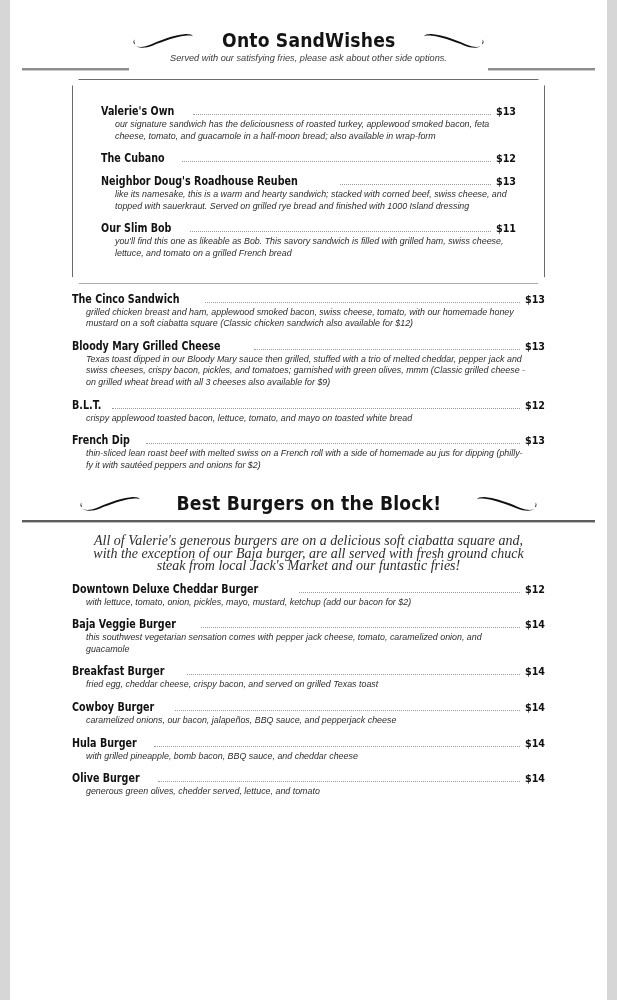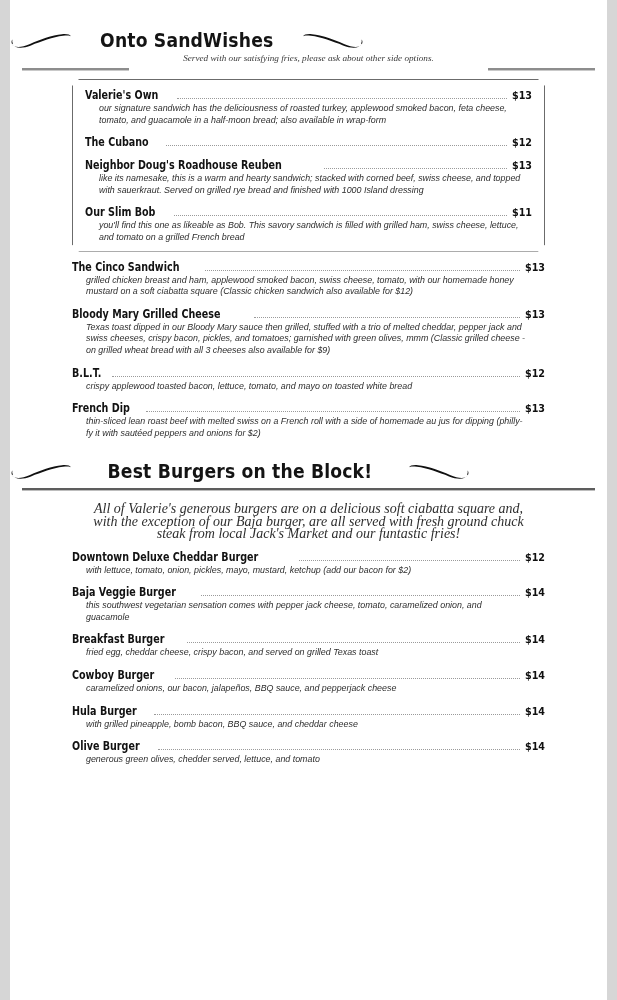--- a/index.html
+++ b/index.html
@@ -30,20 +30,21 @@
   }
 
   
   .section-head {
     position: relative;
     text-align: center;
   }
   .section-title-row {
     display: flex;
     align-items: center;
+    justify-content: center;
     gap: 14px;
   }
   .section-title {
     font-family: "DejaVu Sans", sans-serif;
     font-weight: bold;
     font-size: 20px;
     letter-spacing: 0.2px;
     color: #141414;
     white-space: nowrap;
     transform: scaleX(0.86);
@@ -51,21 +52,21 @@
   }
   .flourish {
     display: block;
     width: 62px;
     height: 18px;
     flex: 0 0 auto;
   }
   .flourish.right { transform: scaleX(-1); }
 
   .section-sub {
-    font-family: Liberation Serif, serif;
+    font-family: Liberation Sans, sans-serif;
     font-style: italic;
     font-size: 9.2px;
     color: #3a3a3a;
     margin-top: 1px;
   }
 
   
   .rule-split {
     position: relative;
     height: 6px;
@@ -109,21 +110,21 @@
     box-shadow: 3px 3px 0 -1px #bcbcbc;
     clip-path: polygon(
       7px 0, calc(100% - 7px) 0, 100% 7px,
       100% calc(100% - 7px), calc(100% - 7px) 100%,
       7px 100%, 0 calc(100% - 7px), 0 7px
     );
   }
 
   
   .items { margin: 0 62px; }
-  .items.boxed { margin: 0; }
+  .items.boxed { margin: 16px; }
 
   .item { margin-bottom: 9px; }
   .item:last-child { margin-bottom: 0; }
 
   .item-line {
     display: flex;
     align-items: baseline;
     width: 100%;
   }
   .item-name {

